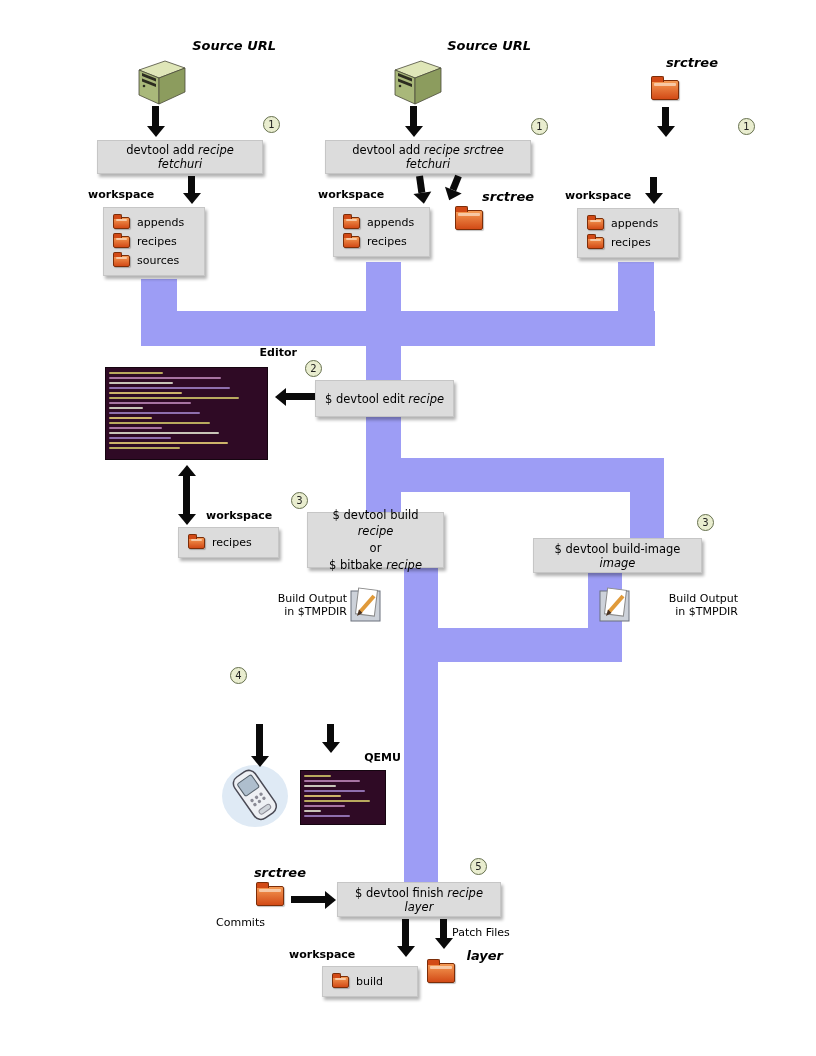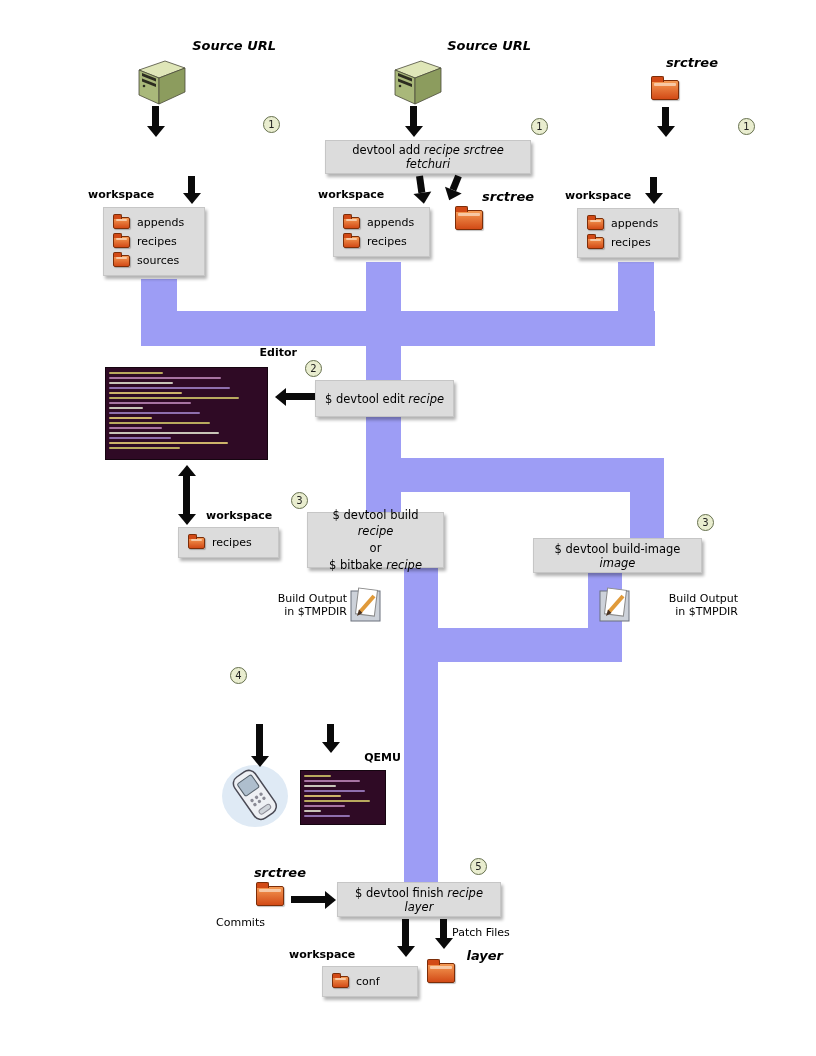--- a/index.html
+++ b/index.html
@@ -79,20 +79,23 @@
   <svg class="abs" style="left:130px;top:55px" width="58" height="52" viewBox="0 0 58 52">
     <polygon points="9,15 35,6 55,13 29,23" fill="#dfe6b8" stroke="#4a4a3a" stroke-width="0.8"></polygon>
     <polygon points="9,15 29,23 29,49 9,40" fill="#a9b87a" stroke="#4a4a3a" stroke-width="0.8"></polygon>
     <polygon points="29,23 55,13 55,37 29,49" fill="#8c9c5e" stroke="#4a4a3a" stroke-width="0.8"></polygon>
     <polygon points="12,18 26,23.5 26,26.5 12,21" fill="#2c2c20"></polygon>
     <polygon points="12,23.5 26,29 26,32 12,26.5" fill="#2c2c20"></polygon>
     <circle cx="14" cy="31" r="1.3" fill="#2c2c20"></circle>
   </svg>
   <div class="arr-v" style="left:152px;top:106px;height:20px"></div>
   <div class="badge" style="left:263px;top:116px">1</div>
+  <div class="cmdbox" style="left:97px;top:140px;width:166px;height:34px">
+    <div><span>devtool add </span><i>recipe fetchuri</i></div>
+  </div>
   <div class="arr-v" style="left:188px;top:176px;height:17px"></div>
   <div class="lbl bold" style="left:88px;top:188px">workspace</div>
   <div class="wsbox" style="left:103px;top:207px;width:102px">
     <div class="wsrow">
         <span class="folder sm"></span>
         <span>appends</span>
       </div>
     <div class="wsrow">
         <span class="folder sm"></span>
         <span>recipes</span>
@@ -253,19 +256,19 @@
   <div class="cmdbox" style="left:337px;top:882px;width:164px;height:35px">
     <div><span>$ devtool finish </span><i>recipe layer</i></div>
   </div>
   <div class="arr-v" style="left:402px;top:919px;height:27px"></div>
   <div class="arr-v" style="left:440px;top:919px;height:19px"></div>
   <div class="lbl small" style="left:452px;top:926px">Patch Files</div>
   <div class="lbl bold" style="left:289px;top:948px">workspace</div>
   <div class="wsbox" style="left:322px;top:966px;width:96px">
     <div class="wsrow">
         <span class="folder sm"></span>
-        <span>conf</span>
+        <span>build</span>
       </div>
   </div>
   <div class="lbl bi ctr" style="left:443px;top:948px;width:60px">layer</div>
   <span class="folder lg" style="left:427px;top:963px"></span>
 
 </div>
 
 </body></html>

